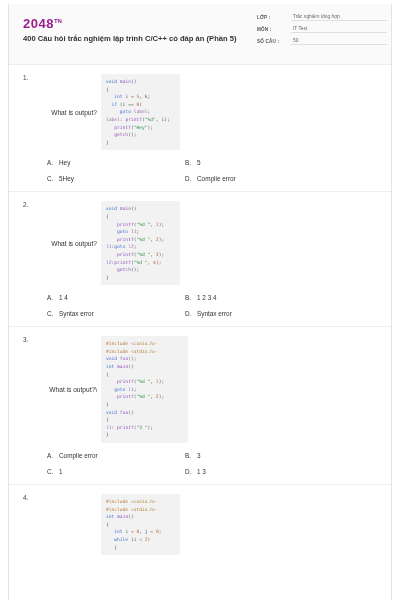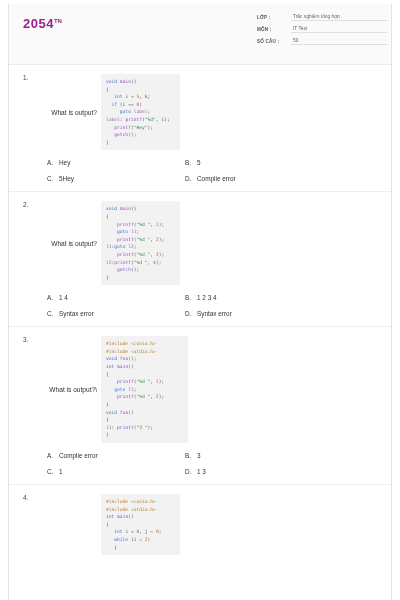--- a/index.html
+++ b/index.html
@@ -172,21 +172,22 @@
   }
 </style>
 </head>
 <body>
 
 <div id="page">
   <div class="sheet">
 
     <div class="header">
       <div class="brand-wrap">
-        <div class="brand"><span>2054</span><span class="tn">TN</span></div>
+        <div class="brand"><span>2048</span><span class="tn">TN</span></div>
+        <div class="doc-title">400 Câu hỏi trắc nghiệm lập trình C/C++ có đáp án (Phần 5)</div>
       </div>
       <div class="meta">
         <div class="meta-row">
           <div class="meta-label">LỚP :</div>
           <div class="meta-value">Trắc nghiệm tổng hợp</div>
         </div>
         <div class="meta-row">
           <div class="meta-label">MÔN :</div>
           <div class="meta-value">IT Test</div>
         </div>

